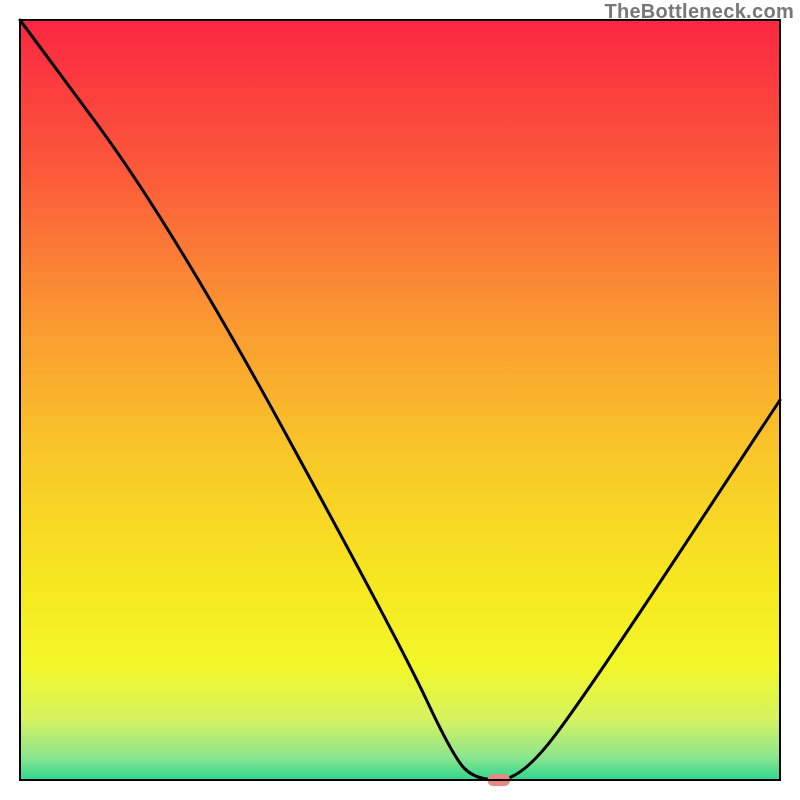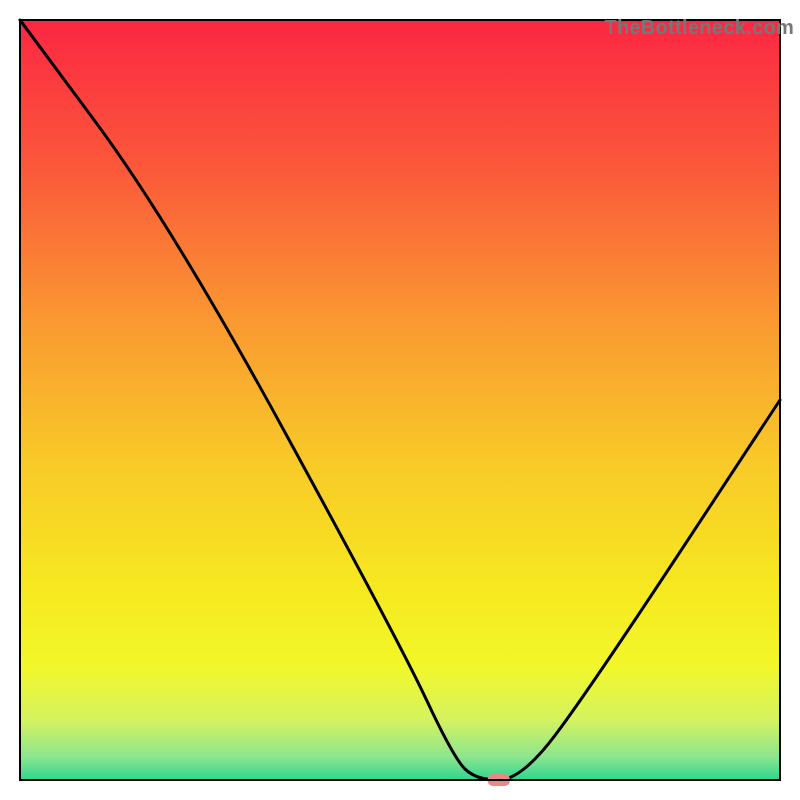--- a/index.html
+++ b/index.html
@@ -10,21 +10,21 @@
     background: #ffffff;
     font-family: Arial, Helvetica, sans-serif;
   }
   .chart-wrap {
     position: relative;
     width: 800px;
     height: 800px;
   }
   .watermark {
     position: absolute;
-    top: 16px;
+    top: 0;
     right: 6px;
     font-size: 20px;
     font-weight: 600;
     color: #777;
     letter-spacing: 0.3px;
     z-index: 10;
     user-select: none;
     margin-left: 36px;
   }
   svg.chart {

